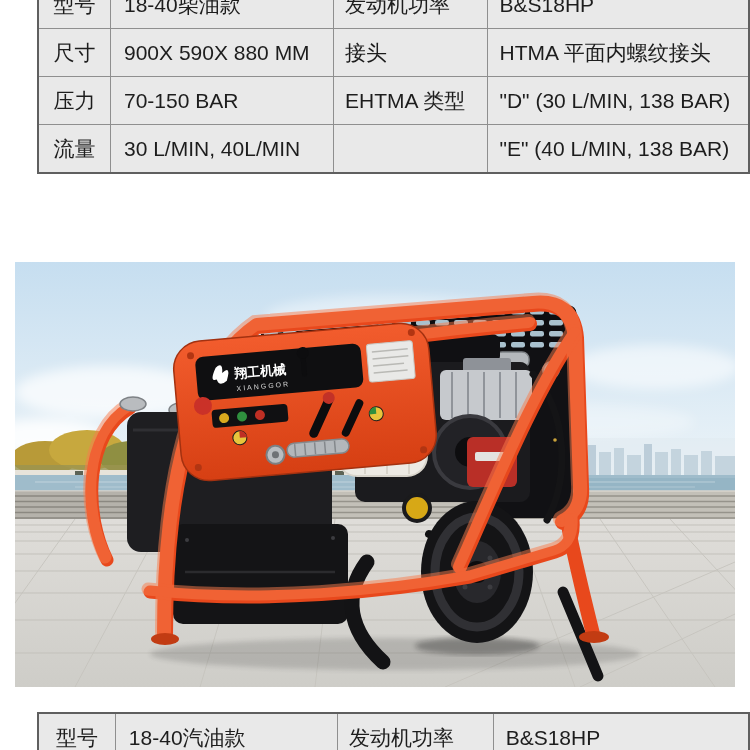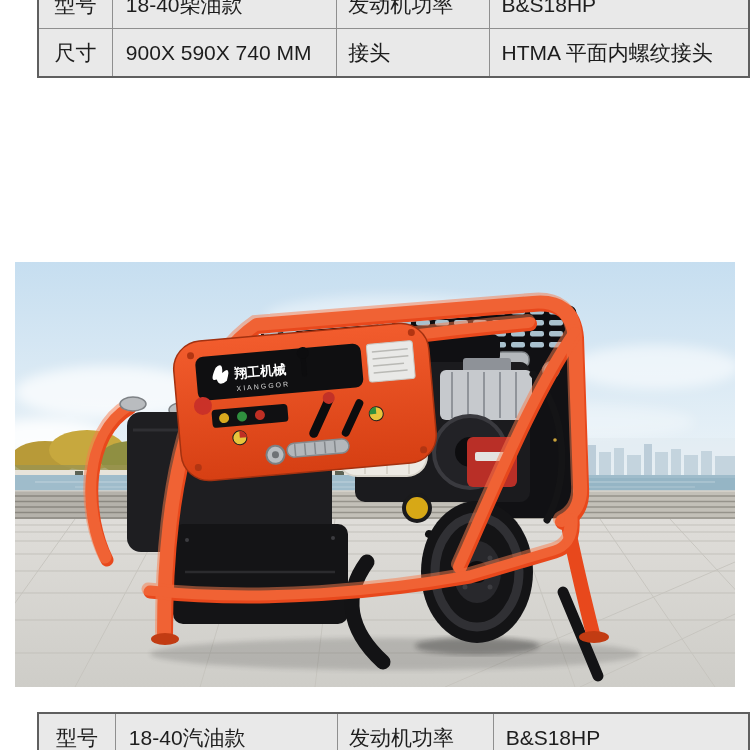--- a/index.html
+++ b/index.html
@@ -40,23 +40,35 @@
 <table class="spec spec-top">
   <tbody>
     <tr>
       <td class="c-lbl">型号</td>
       <td class="c-val">18-40柴油款</td>
       <td class="c-lbl2">发动机功率</td>
       <td class="c-val2">B&amp;S18HP</td>
     </tr>
     <tr>
       <td class="c-lbl">尺寸</td>
-      <td class="c-val">900X 590X 740 MM</td>
+      <td class="c-val">900X 590X 880 MM</td>
       <td class="c-lbl2">接头</td>
       <td class="c-val2">HTMA 平面内螺纹接头</td>
+    </tr>
+    <tr>
+      <td class="c-lbl">压力</td>
+      <td class="c-val">70-150 BAR</td>
+      <td class="c-lbl2">EHTMA 类型</td>
+      <td class="c-val2">"D" (30 L/MIN, 138 BAR)</td>
+    </tr>
+    <tr>
+      <td class="c-lbl">流量</td>
+      <td class="c-val">30 L/MIN, 40L/MIN</td>
+      <td class="c-lbl2"></td>
+      <td class="c-val2">"E" (40 L/MIN, 138 BAR)</td>
     </tr>
   </tbody>
 </table>
 
 <div class="photo">
 <svg viewBox="0 0 720 425" xmlns="http://www.w3.org/2000/svg">
   <defs>
     <linearGradient id="sky" x1="0" y1="0" x2="0" y2="1">
       <stop offset="0" stop-color="#c6def0"></stop>
       <stop offset="0.65" stop-color="#e2eef6"></stop>

